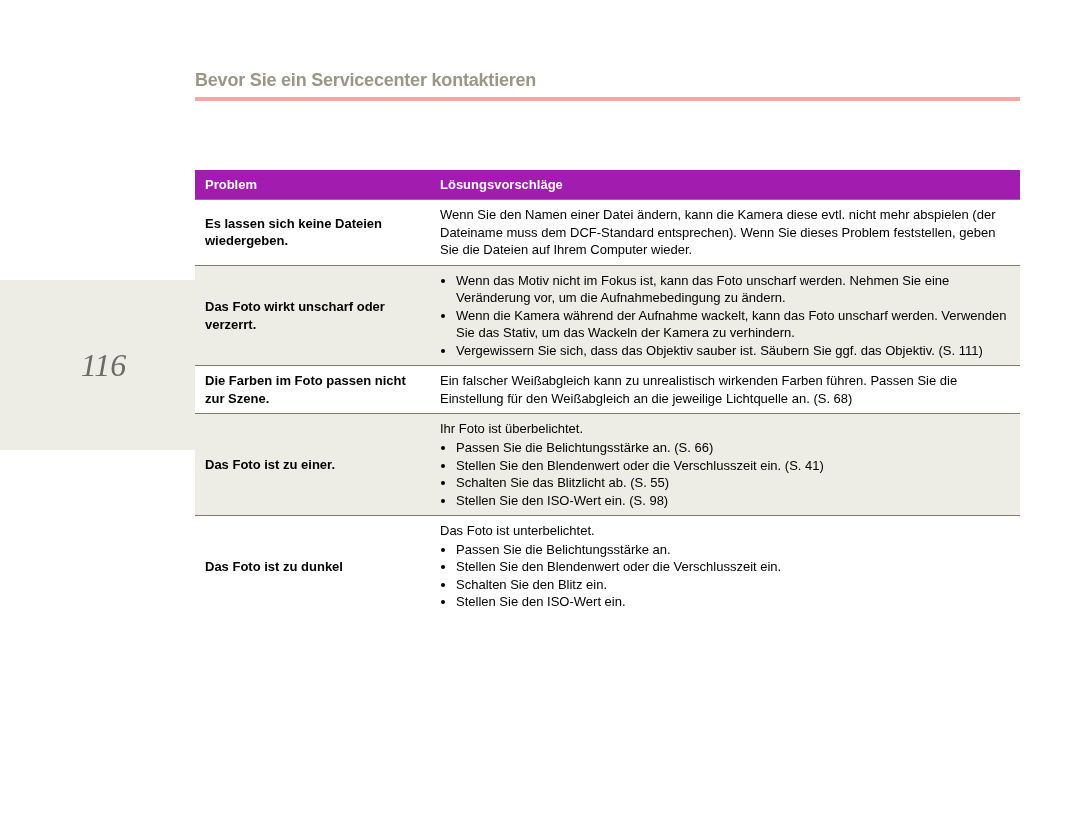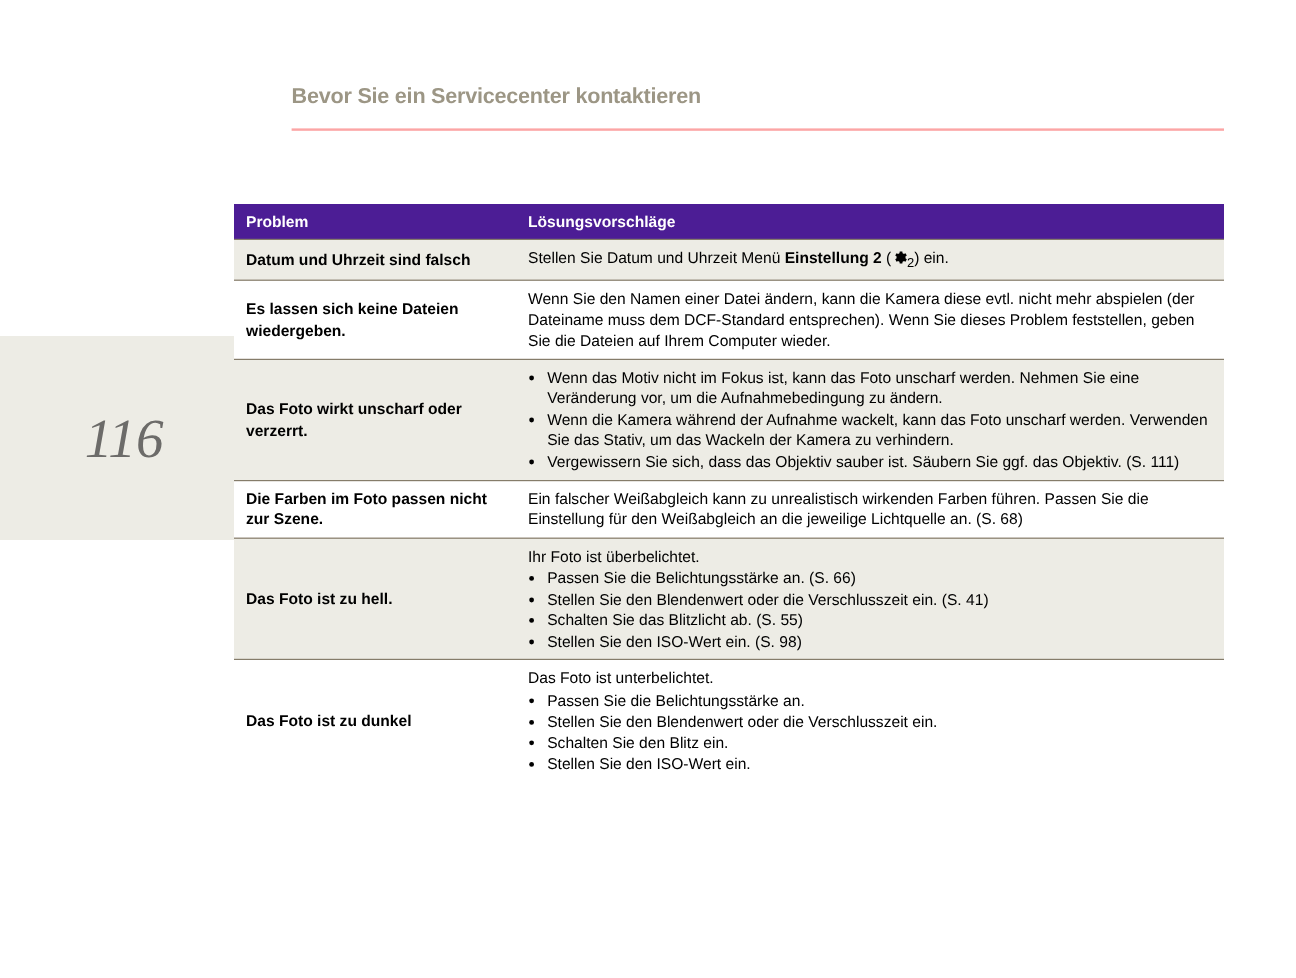--- a/index.html
+++ b/index.html
@@ -15,23 +15,22 @@
     position: relative;
     width: 1080px;
     height: 815px;
     box-sizing: border-box;
   }
   .title-bar {
     position: absolute;
     left: 195px;
     top: 70px;
     right: 60px;
-    border-bottom: 2px solid #fca5a5;
-    padding-bottom: 16px;
-    margin-left: 48px;
+    border-bottom: 4px solid #fca5a5;
+    padding-bottom: 6px;
   }
   .title-text {
     font-size: 18px;
     font-weight: bold;
     color: #9c9685;
     letter-spacing: -0.2px;
   }
   .sidebar {
     position: absolute;
     left: 0;
@@ -39,40 +38,40 @@
     width: 195px;
     height: 170px;
     background: #edece5;
     display: flex;
     align-items: center;
     justify-content: center;
   }
   .page-number {
     font-family: Georgia, 'Times New Roman', serif;
     font-style: italic;
-    font-size: 46px;
+    font-size: 32px;
     color: #6c6b69;
     font-weight: 300;
     margin-left: 12px;
   }
   .tbl-wrap {
     position: absolute;
     left: 195px;
     top: 170px;
     right: 60px;
   }
   table {
     border-collapse: collapse;
     width: 100%;
     table-layout: fixed;
   }
   col.problem { width: 235px; }
   col.solution { width: auto; }
   th {
-    background: #4c1d95;
+    background: #a21caf;
     color: #fff;
     font-weight: bold;
     text-align: left;
     padding: 7px 10px;
     font-size: 13px;
   }
   td {
     padding: 6px 10px;
     vertical-align: middle;
     border-top: 1px solid #857c6a;
@@ -125,28 +124,20 @@
         <col class="solution">
       </colgroup>
       <thead>
         <tr>
           <th>Problem</th>
           <th>Lösungsvorschläge</th>
         </tr>
       </thead>
       <tbody>
 
-        <tr class="alt">
-          <td class="problem">Datum und Uhrzeit sind falsch</td>
-          <td>
-            <span>Stellen Sie Datum und Uhrzeit Menü </span><span class="bold">Einstellung 2</span><span> (</span><span class="nowrap"><svg class="gear-icon" viewBox="0 0 24 24">
-                  <path fill="#000" d="M12 8a4 4 0 100 8 4 4 0 000-8zm9.4 4a7.6 7.6 0 00-.1-1.2l2.1-1.6-2-3.5-2.5 1a7.6 7.6 0 00-2-1.2L16.5 3h-4l-.4 2.5a7.6 7.6 0 00-2 1.2l-2.5-1-2 3.5 2.1 1.6a7.6 7.6 0 000 2.4L5.6 15l2 3.5 2.5-1a7.6 7.6 0 002 1.2l.4 2.5h4l.4-2.5a7.6 7.6 0 002-1.2l2.5 1 2-3.5-2.1-1.6c.1-.4.1-.8.1-1.2z"></path>
-                </svg><sub>2</sub></span><span>) ein.</span>
-          </td>
-        </tr>
 
 
 
         <tr>
           <td class="problem">Es lassen sich keine Dateien wiedergeben.</td>
           <td>Wenn Sie den Namen einer Datei ändern, kann die Kamera diese evtl. nicht mehr abspielen (der Dateiname muss dem DCF-Standard entsprechen). Wenn Sie dieses Problem feststellen, geben Sie die Dateien auf Ihrem Computer wieder.</td>
         </tr>
 
         <tr class="alt">
           <td class="problem">Das Foto wirkt unscharf oder verzerrt.</td>
@@ -158,21 +149,21 @@
             </ul>
           </td>
         </tr>
 
         <tr>
           <td class="problem">Die Farben im Foto passen nicht zur  Szene.</td>
           <td>Ein falscher Weißabgleich kann zu unrealistisch wirkenden Farben führen. Passen Sie die Einstellung für den Weißabgleich an die jeweilige Lichtquelle an. (S. 68)</td>
         </tr>
 
         <tr class="alt">
-          <td class="problem">Das Foto ist zu hell.</td>
+          <td class="problem">Das Foto ist zu einer.</td>
           <td>
             <p class="solution-lead">Ihr Foto ist überbelichtet.</p>
             <ul class="bullets">
               <li>Passen Sie die Belichtungsstärke an. (S. 66)</li>
               <li>Stellen Sie den Blendenwert oder die Verschlusszeit ein. (S. 41)</li>
               <li>Schalten Sie das Blitzlicht ab. (S. 55)</li>
               <li>Stellen Sie den ISO-Wert ein. (S. 98)</li>
             </ul>
           </td>
         </tr>

